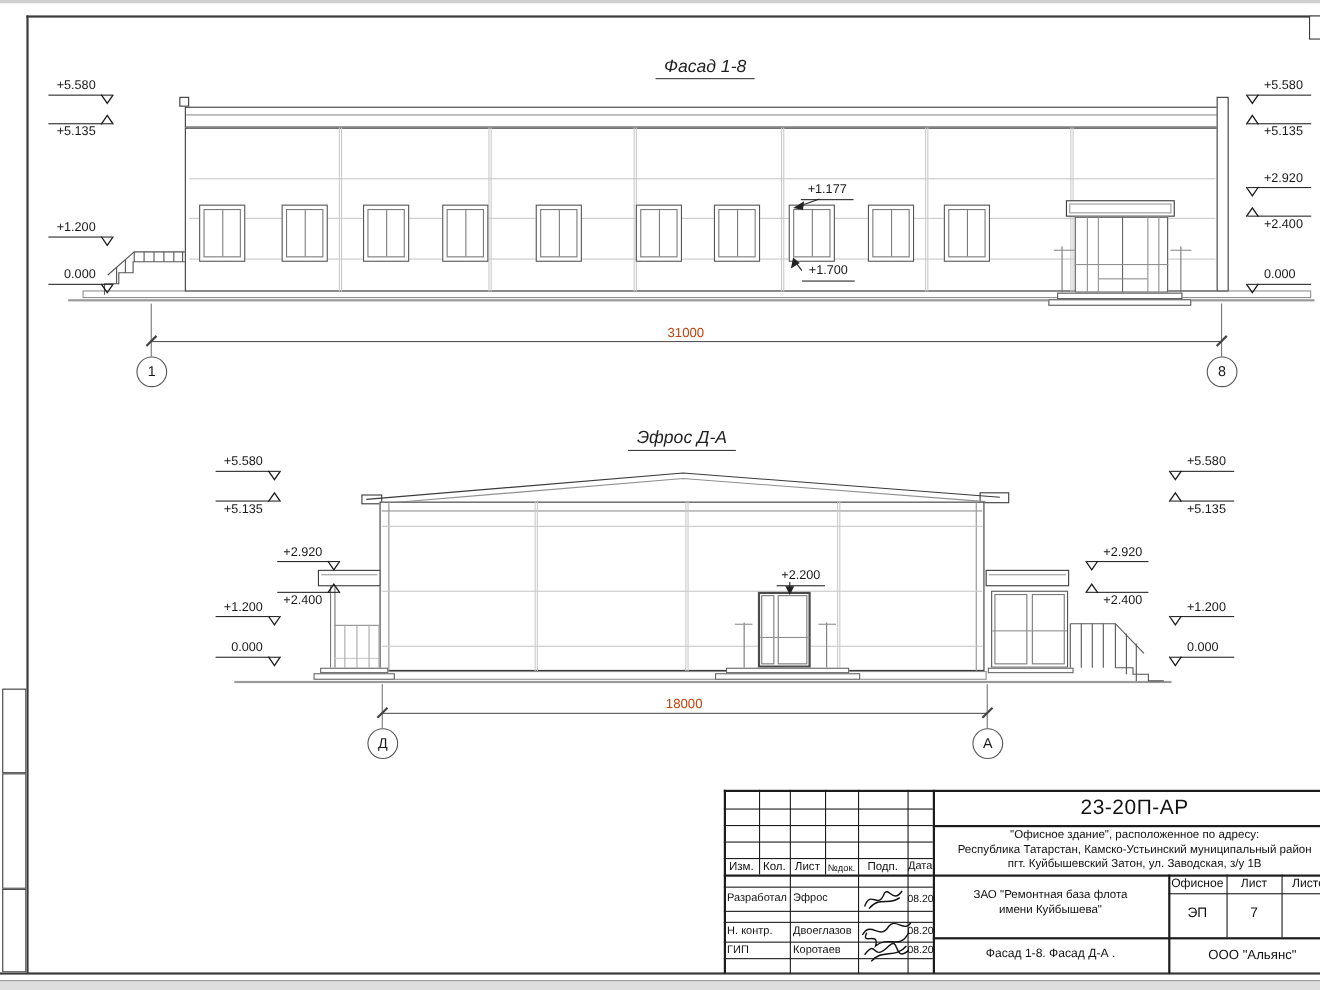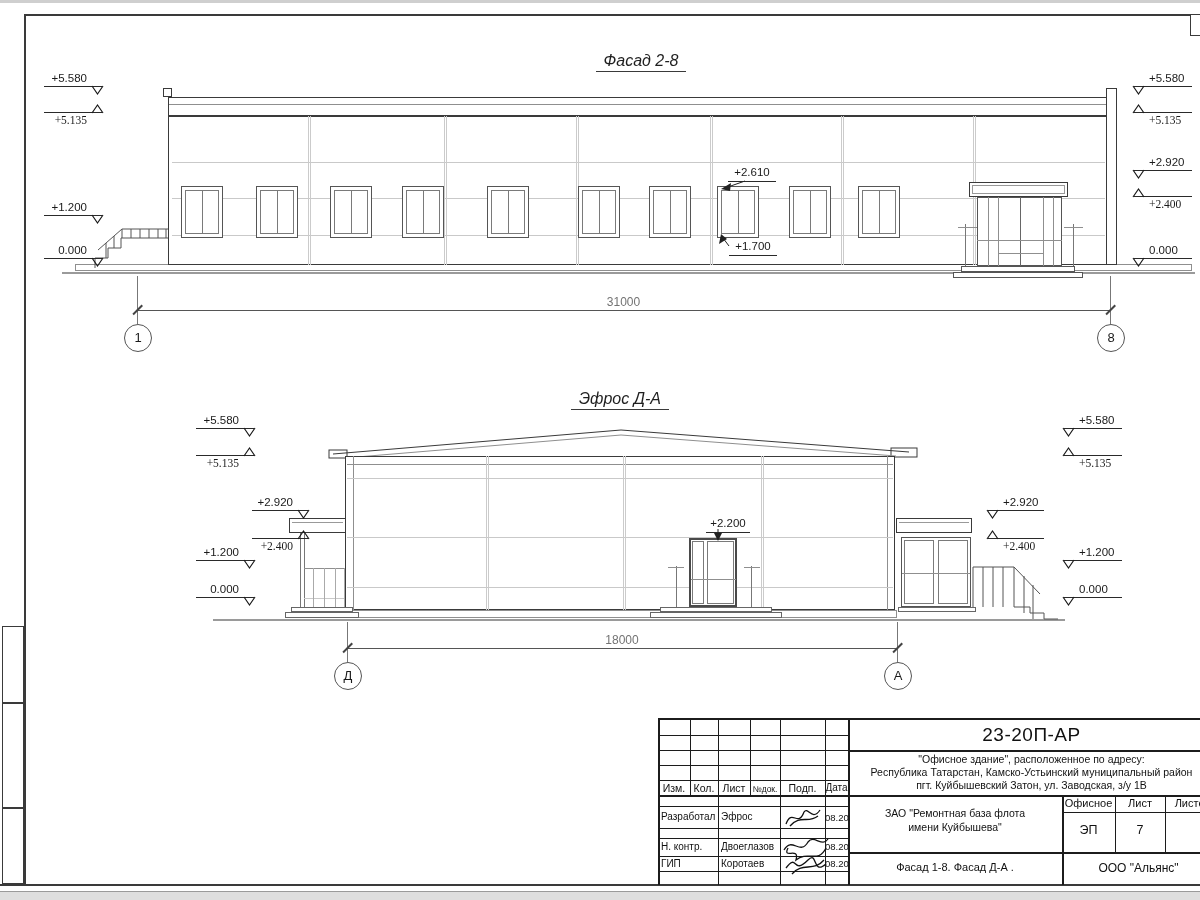--- a/index.html
+++ b/index.html
@@ -14,35 +14,35 @@
   .vl.soft{background:#777;}
   .box{position:absolute;border:1px solid #3a3a3a;background:#fff;box-sizing:border-box;}
   .seam{position:absolute;width:3px;border-left:1px solid #cbcbcb;border-right:1px solid #cbcbcb;box-sizing:border-box;}
   .win{position:absolute;width:42px;height:52px;border:1px solid #555;background:#fff;box-sizing:border-box;}
   .win i{position:absolute;left:3px;top:3px;right:3px;bottom:3px;border:1px solid #7a7a7a;}
   .win i::after{content:"";position:absolute;top:0;bottom:0;left:50%;width:0;border-left:1px solid #7a7a7a;}
   .ftitle{position:absolute;width:200px;text-align:center;font-size:16px;font-style:italic;color:#1f1f1f;}
   .ftitle span{border-bottom:1px solid #3a3a3a;padding:0 8px 2px;}
   .mark{position:absolute;width:58px;height:16px;white-space:nowrap;box-sizing:border-box;}
   .mark.down{border-bottom:1px solid #2a2a2a;}
-  .mark.up{border-top:1px solid #2a2a2a;font-family:Liberation Serif, serif;}
+  .mark.up{border-top:1px solid #2a2a2a;}
   .mark .lbl{display:block;font-size:11.5px;line-height:15px;color:#1a1a1a;}
   .mark.ms .lbl{text-align:right;padding-right:15px;}
   .mark.me .lbl{text-align:left;padding-left:15px;}
   .mark .tick{position:absolute;width:13px;height:9px;}
   .mark.ms .tick{right:-2px;}
   .mark.me .tick{left:-2px;}
   .mark.down .tick{bottom:-9px;}
   .mark.up .tick{top:-9px;}
   .tick path{fill:none;stroke:#1a1a1a;stroke-width:1.2;}
   .ann{position:absolute;height:15px;border-bottom:1px solid #2a2a2a;font-size:11.5px;
        color:#1a1a1a;text-align:center;white-space:nowrap;}
   .bub{position:absolute;width:26px;height:26px;border:1px solid #555;border-radius:50%;
        text-align:center;line-height:26px;font-size:13px;background:#fff;color:#1a1a1a;}
-  .dimlbl{position:absolute;text-align:center;font-size:12px;color:#737373;}
+  .dimlbl{position:absolute;text-align:center;font-size:12px;color:#c2410c;}
   .sl{position:absolute;width:13px;height:1.5px;background:#444;transform:rotate(-45deg);}
   .tc{position:absolute;text-align:center;color:#111;white-space:nowrap;}
   .tl{background:#1c1c1c;}
   svg{position:absolute;overflow:visible;}
   svg path,svg polyline{fill:none;stroke:#555;stroke-width:1;}
   svg rect{fill:#fff;stroke:#3a3a3a;stroke-width:1;}
   .arr line{stroke:#222;stroke-width:1;}
   .arr polygon{fill:#222;stroke:none;}
   .sig path{stroke:#111;stroke-width:1.3;}
 </style>
@@ -56,21 +56,21 @@
 
   <div class="hl" style="left:24px;top:14px;width:1176px;height:2px"></div>
   <div class="vl" style="left:24px;top:14px;height:871px;width:2px"></div>
   <div class="hl" style="left:0;top:884px;width:1200px;height:2px"></div>
   <div class="box" style="left:2px;top:626px;width:22px;height:77px"></div>
   <div class="box" style="left:2px;top:703px;width:22px;height:105px"></div>
   <div class="box" style="left:2px;top:808px;width:22px;height:76px"></div>
   <div class="box" style="left:1190px;top:14px;width:25px;height:22px"></div>
 
   <div>
-    <div class="ftitle" style="left:541px;top:52px"><span>Фасад 2-8</span></div>
+    <div class="ftitle" style="left:541px;top:52px"><span>Фасад 1-8</span></div>
 
     <div class="box" style="left:75px;top:264px;width:1117px;height:7px;border-color:#8f8f8f"></div>
     <div class="hl mid" style="left:62px;top:272px;width:1133px;height:2px;background:#9a9a9a"></div>
 
     <div class="box" style="left:168px;top:97px;width:947px;height:19px"></div>
     <div class="hl mid" style="left:169px;top:104px;width:945px"></div>
     <div class="box" style="left:168px;top:116px;width:947px;height:149px"></div>
     <div class="box" style="left:163px;top:88px;width:9px;height:9px"></div>
     <div class="box" style="left:1106px;top:88px;width:11px;height:177px"></div>
 
@@ -203,21 +203,21 @@
           <path d="M1 9 L6.5 1 L12 9"></path>
         </svg>
       </div>
     <div class="mark down me" style="left:1134px;top:243px">
         <span class="lbl">0.000</span>
         <svg class="tick" viewBox="0 0 13 9">
           <path d="M1 0 L6.5 8 L12 0"></path>
         </svg>
       </div>
 
-    <div class="ann" style="left:728px;top:166px;width:48px">+2.610</div>
+    <div class="ann" style="left:728px;top:166px;width:48px">+1.177</div>
     <svg class="arr" style="left:712px;top:178px" width="36" height="14" viewBox="0 0 36 14">
       <line x1="33" y1="3" x2="13" y2="10"></line>
         <polygon points="9,11 19,5 18,13"></polygon>
     </svg>
     <div class="ann" style="left:729px;top:240px;width:48px">+1.700</div>
     <svg class="arr" style="left:714px;top:232px" width="22" height="16" viewBox="0 0 22 16">
       <line x1="15" y1="14" x2="9" y2="6"></line>
         <polygon points="7,2 5,12 13,7"></polygon>
     </svg>
   </div>

